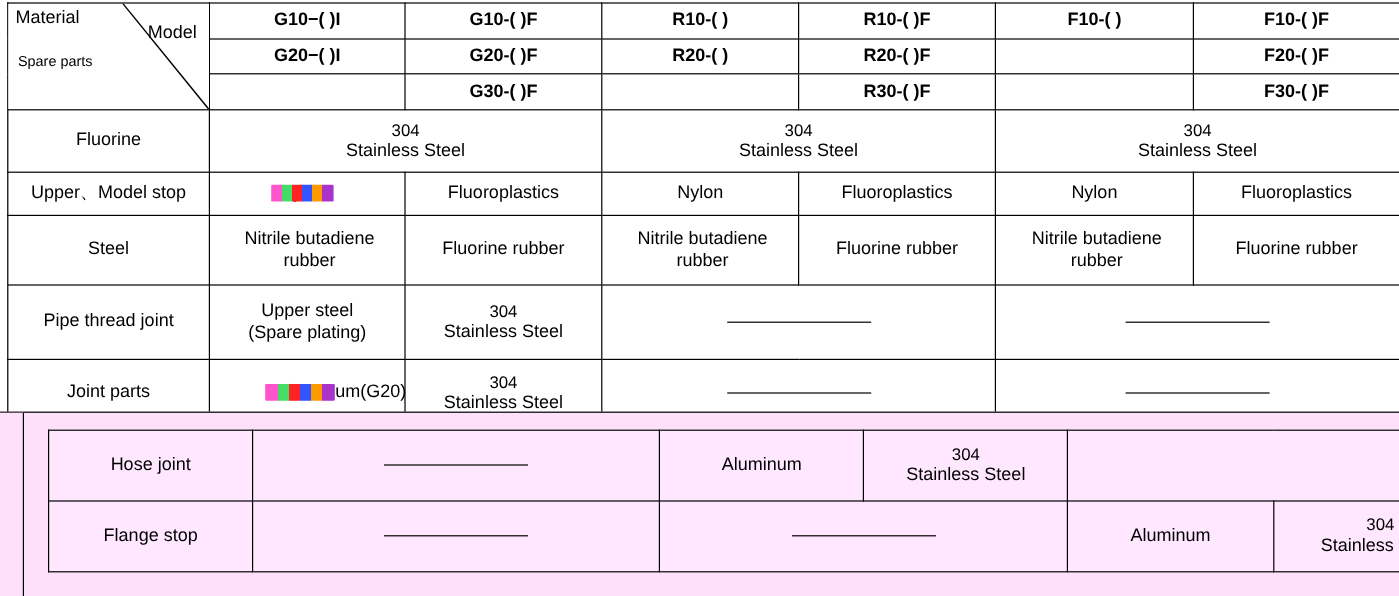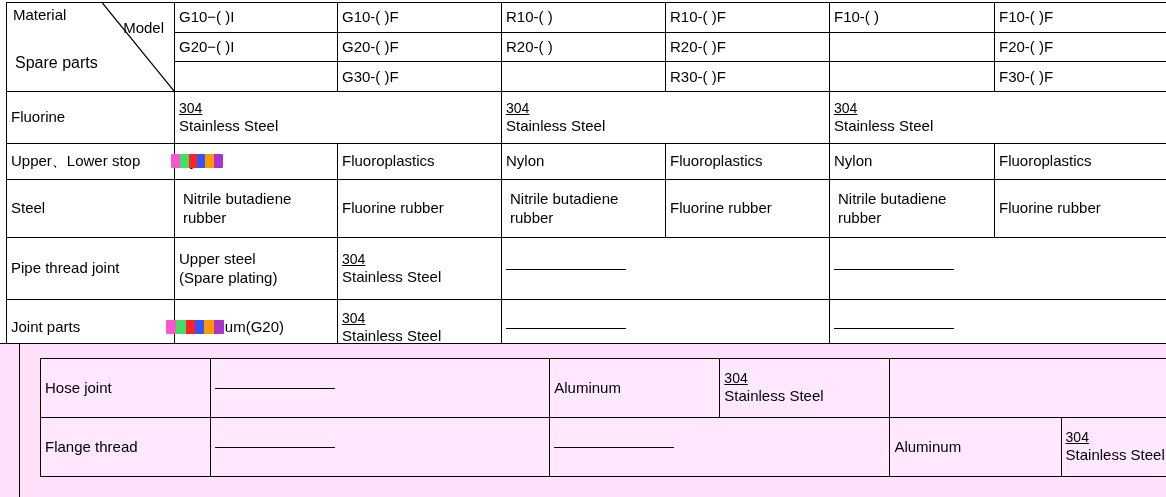--- a/index.html
+++ b/index.html
@@ -17,32 +17,32 @@
   }
 
   
   .spec-table {
     border-collapse: collapse;
     table-layout: fixed;
     background: #ffffff;
   }
   .spec-table td {
     border: 1px solid #000000;
-    text-align: left;
+    text-align: center;
     vertical-align: middle;
     font-size: 15px;
     line-height: 1.22;
     padding: 3px 4px;
     background: #ffffff;
   }
   .left-pad {
     text-align: center;
     padding-left: 8px !important;
   }
-  .model-cell { font-size: 15px; }
+  .model-cell { font-size: 15px; font-weight: bold; }
   .small-line { display: block; }
   .dash-line {
     display: inline-block;
     width: 120px;
     border-top: 1px solid #000000;
     height: 0;
     vertical-align: middle;
   }
 
   
@@ -71,32 +71,31 @@
     font-size: 15px;
   }
   .corner .lbl-model {
     position: absolute;
     right: 10px; top: 3px;
     font-size: 15px;
     margin-top: 13px;
   }
   .corner .lbl-spare {
     position: absolute;
-    left: 8px; bottom: 18px;
-    font-size: 16px;
+    left: 8px; bottom: 32px;
+    font-size: 12px;
   }
 
   .stainless {
     font-size: 15px;
   }
   .stainless b {
     font-weight: normal;
     display: block;
     font-size: 14px;
-    text-decoration: underline;
   }
 
   
   .garble {
     display: inline-block;
     background: linear-gradient(90deg,#ff55cc 0 18%, #44dd66 18% 34%, #ff2222 34% 50%, #3355ff 50% 66%, #ff9900 66% 82%, #aa33cc 82% 100%);
     color: transparent;
     height: 14px;
     vertical-align: -2px;
     border-radius: 1px;
@@ -205,21 +204,21 @@
         <b>304</b>
         <span>Stainless Steel</span>
       </td>
       <td colspan="2" class="stainless">
         <b>304</b>
         <span>Stainless Steel</span>
       </td>
     </tr>
 
     <tr style="height:36px">
-      <td>Upper、Lower stop</td>
+      <td>Upper、Model stop</td>
       <td>
         <span>Nylon</span><span class="garble" style="width:52px;margin-left:-46px">&nbsp;</span>
       </td>
       <td>Fluoroplastics</td>
       <td>Nylon</td>
       <td>Fluoroplastics</td>
       <td>Nylon</td>
       <td>Fluoroplastics</td>
     </tr>
 
@@ -280,21 +279,21 @@
         <td class="label">Hose joint</td>
         <td colspan="2"><span class="dash-line"></span></td>
         <td>Aluminum</td>
         <td class="stainless">
           <b>304</b>
           <span>Stainless Steel</span>
         </td>
         <td colspan="2"></td>
       </tr>
       <tr>
-        <td class="label">Flange thread</td>
+        <td class="label">Flange stop</td>
         <td colspan="2"><span class="dash-line"></span></td>
         <td colspan="2"><span class="dash-line"></span></td>
         <td>Aluminum</td>
         <td class="stainless">
           <b>304</b>
           <span>Stainless Steel</span>
         </td>
       </tr>
     </tbody>
   </table>

